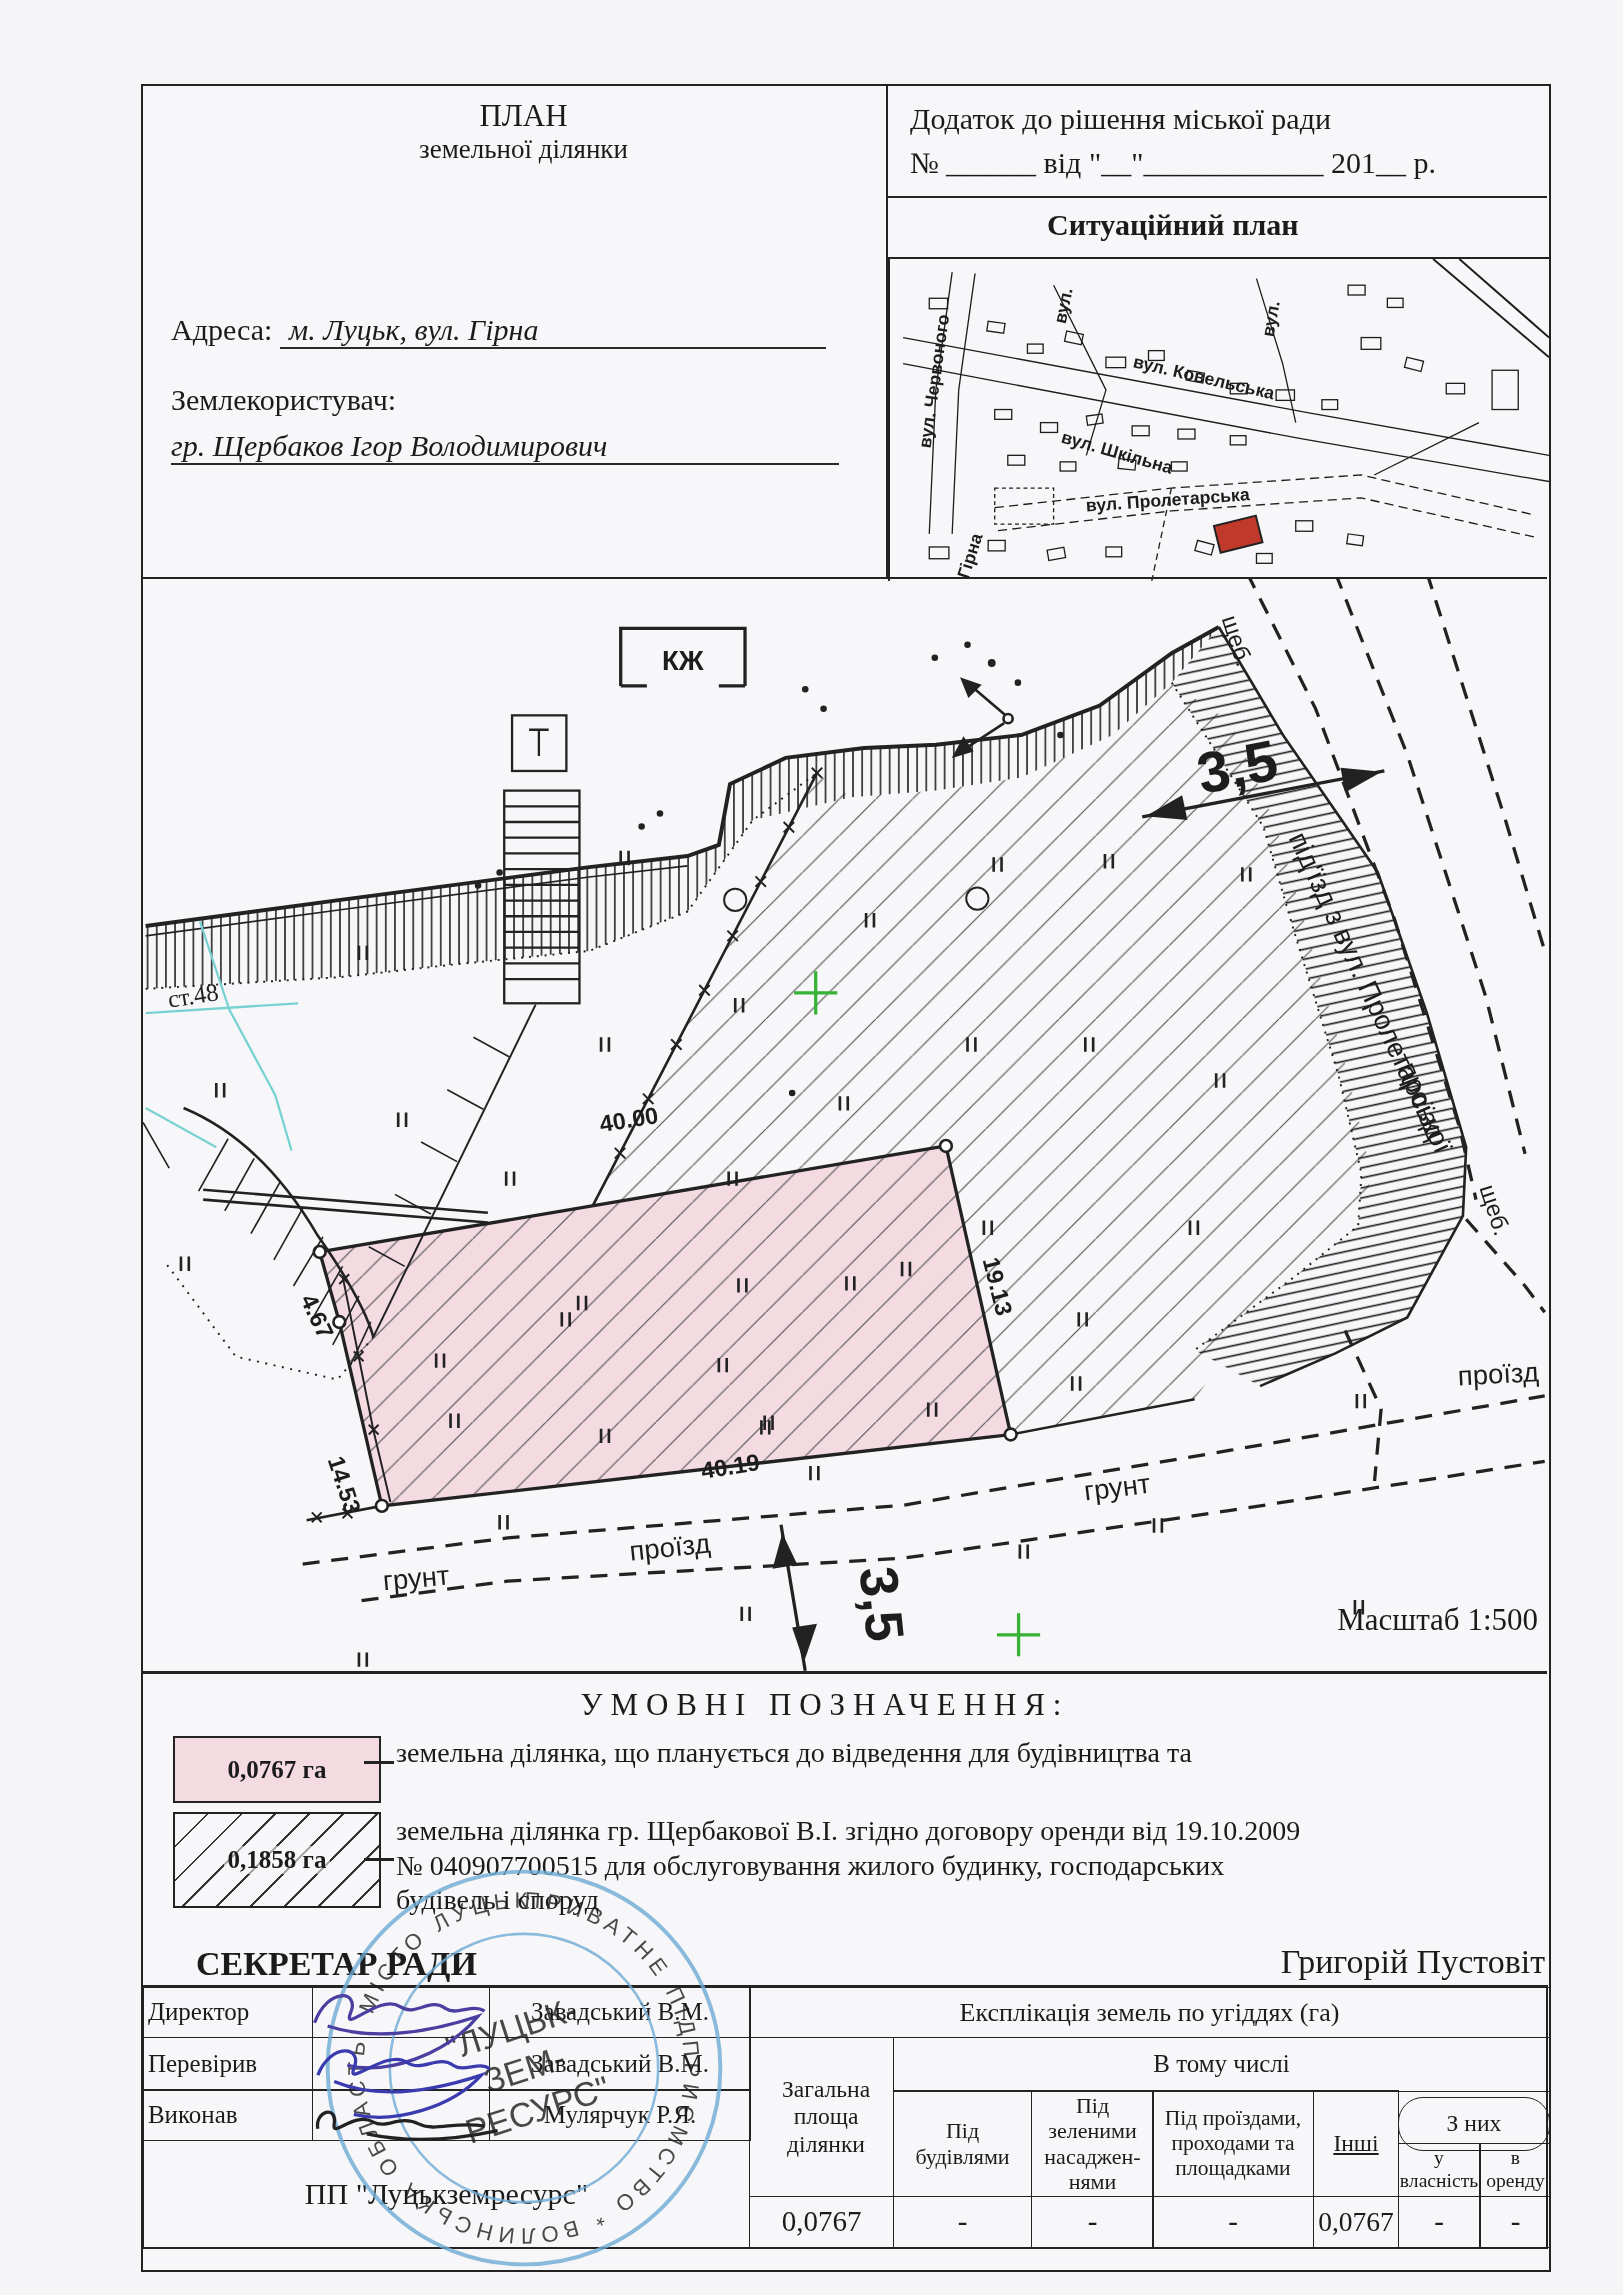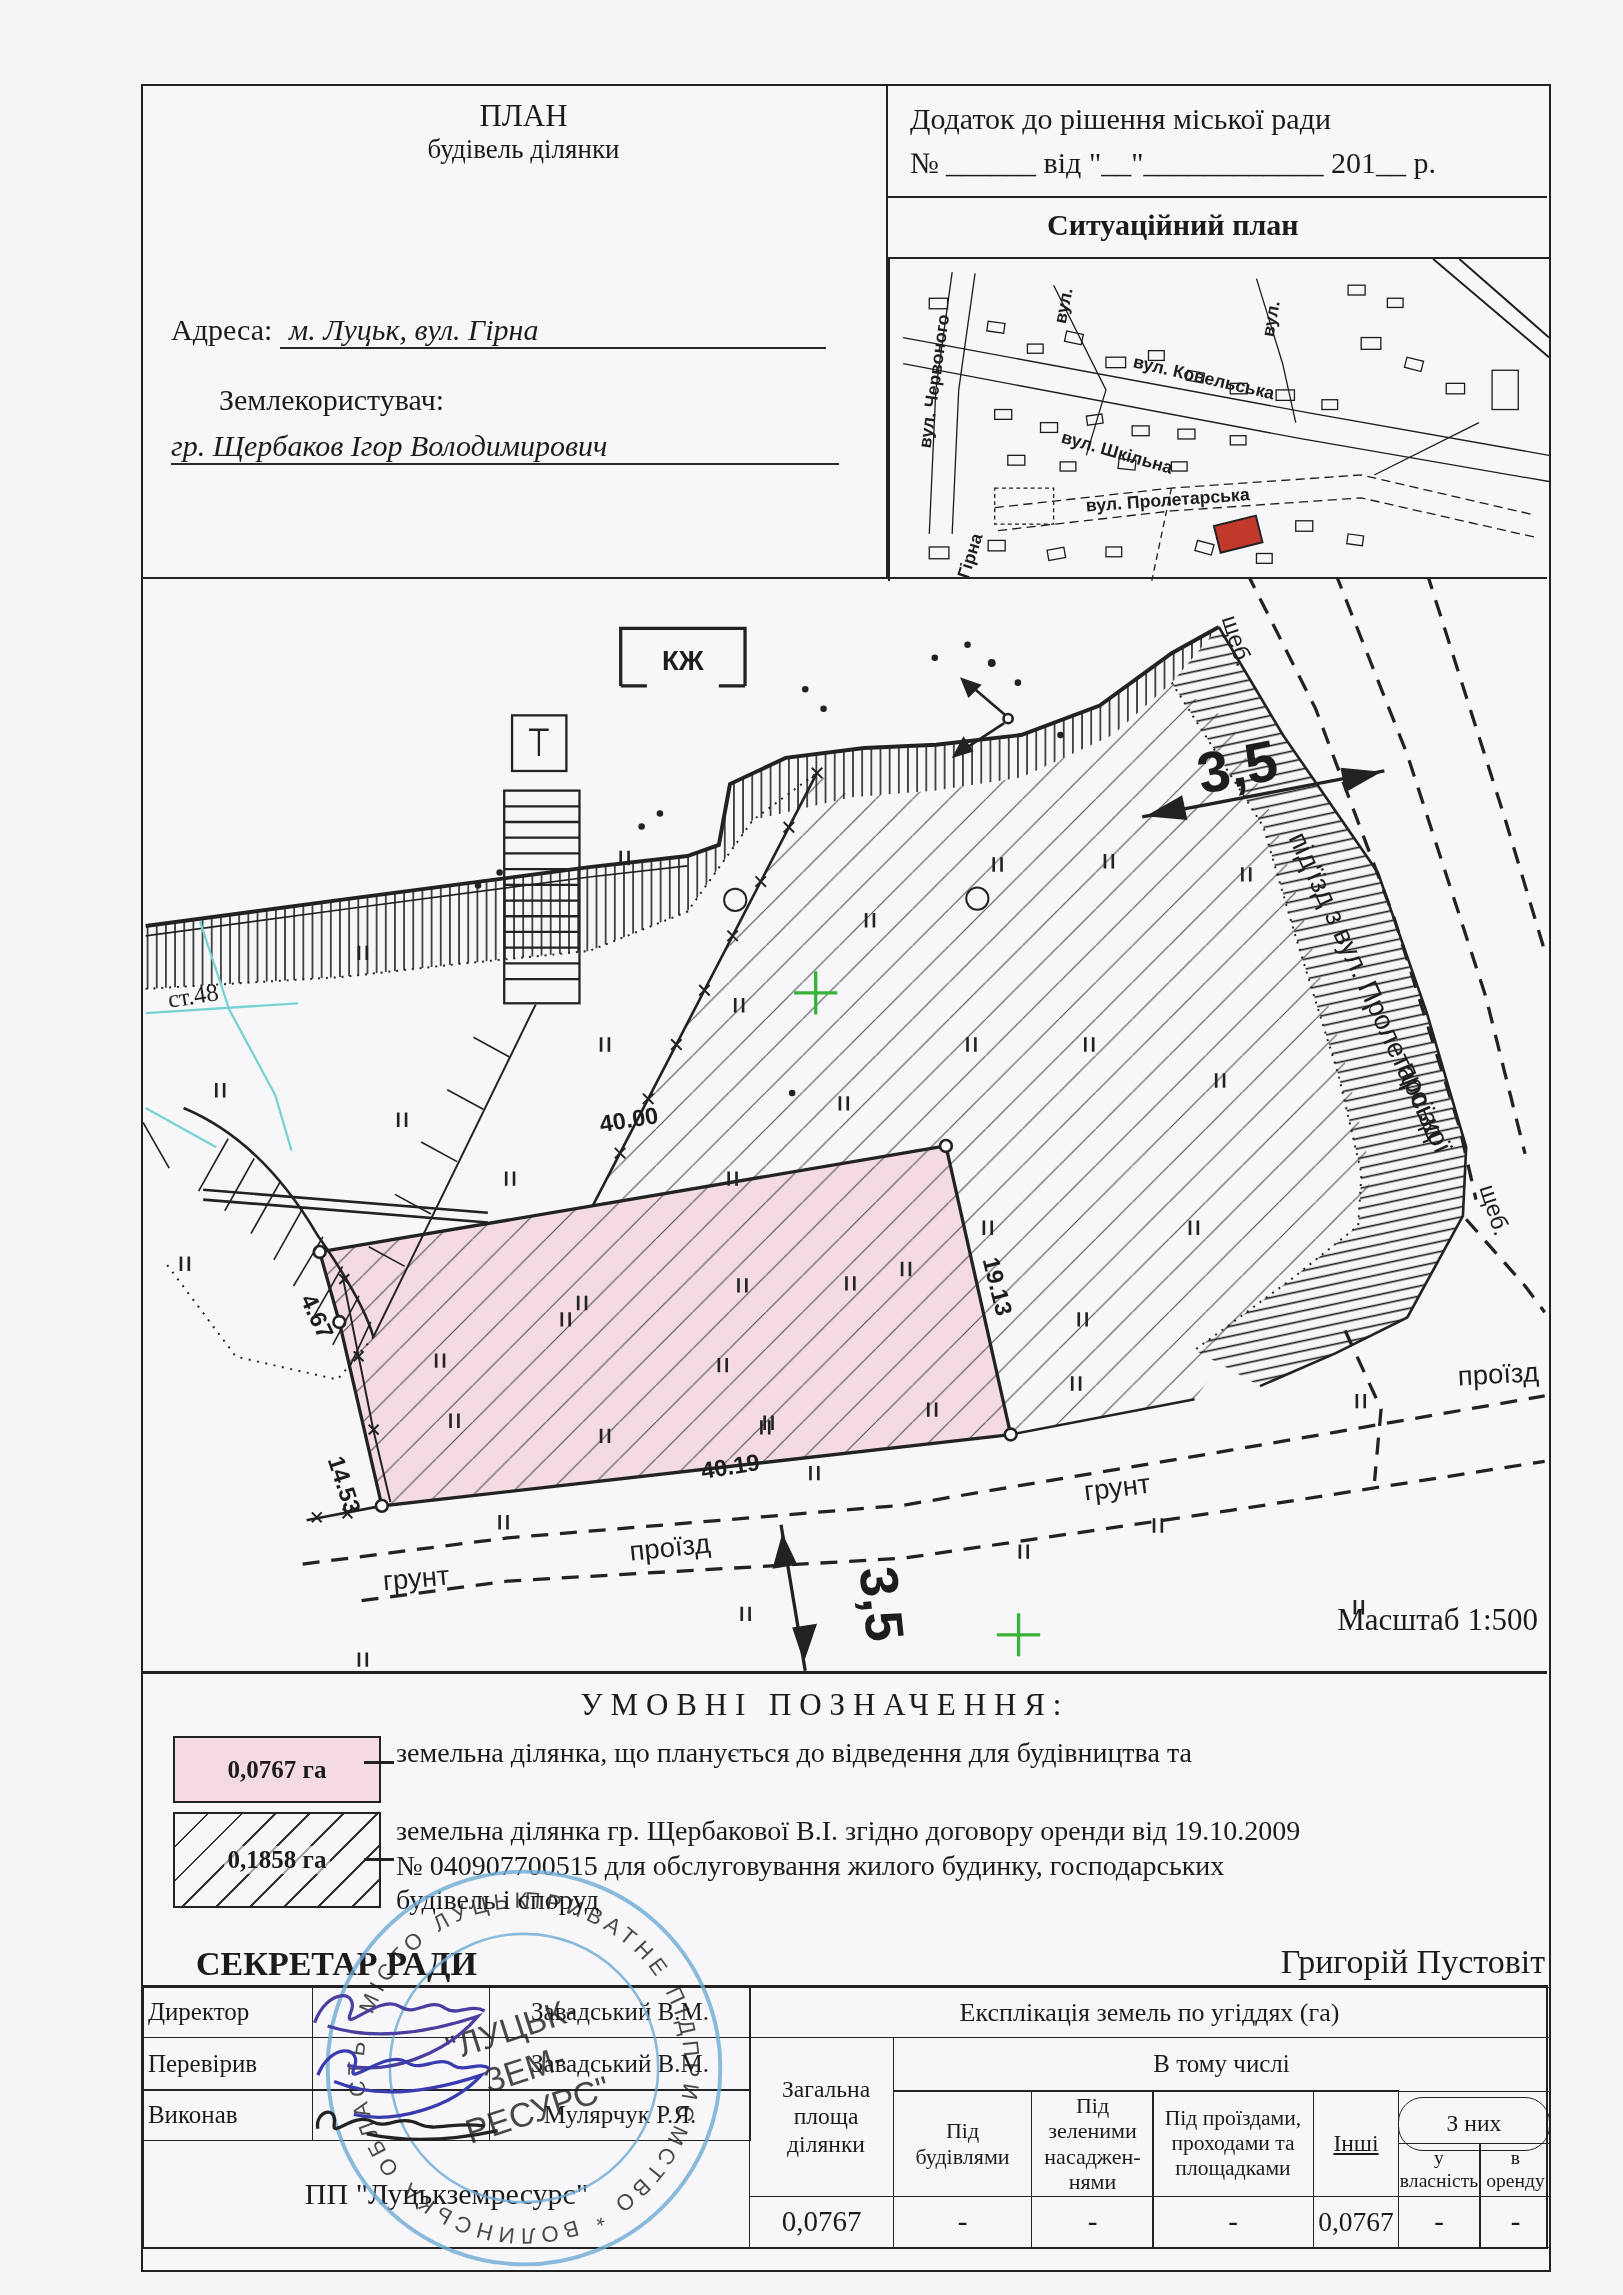--- a/index.html
+++ b/index.html
@@ -19,29 +19,29 @@
   .legend-swatch{position:absolute;border:2.6px solid #222;display:flex;align-items:center;justify-content:center;font-weight:bold;font-size:25px;margin-left:14px;}
   .desc{position:absolute;font-size:28px;line-height:1.24;}
 </style>
 </head>
 <body>
 
 <div class="frame"></div>
 
 <div class="abs serif center" style="left:275px;top:98px;width:497px;font-size:31px;">
   <div>ПЛАН</div>
-  <div style="font-size:27px;">будівель ділянки</div>
+  <div style="font-size:27px;">земельної ділянки</div>
 </div>
 
 <div class="abs serif" style="left:171px;top:313px;width:694px;font-size:30px;">
   <div>
     <span>Адреса:</span>
     <span class="i u3" style="display:inline-block;min-width:537px;padding-left:9.2px;">м. Луцьк, вул.  Гірна</span>
   </div>
-  <div style="margin-top:34px;margin-left:48px;">Землекористувач:</div>
+  <div style="margin-top:34px;">Землекористувач:</div>
   <div class="i u3" style="margin-top:11.8px;width:668px;">гр. Щербаков Ігор Володимирович</div>
 </div>
 
 <div class="vline" style="left:886px;top:84px;width:2px;height:495px;"></div>
 <div class="hline" style="left:886px;top:196px;width:661px;height:2px;"></div>
 
 <div class="abs serif" style="left:910px;top:97px;width:628px;font-size:30px;line-height:1.45;">
   <div>Додаток до рішення  міської ради</div>
   <div>№ ______ від "__"____________ 201__ р.</div>
 </div>

